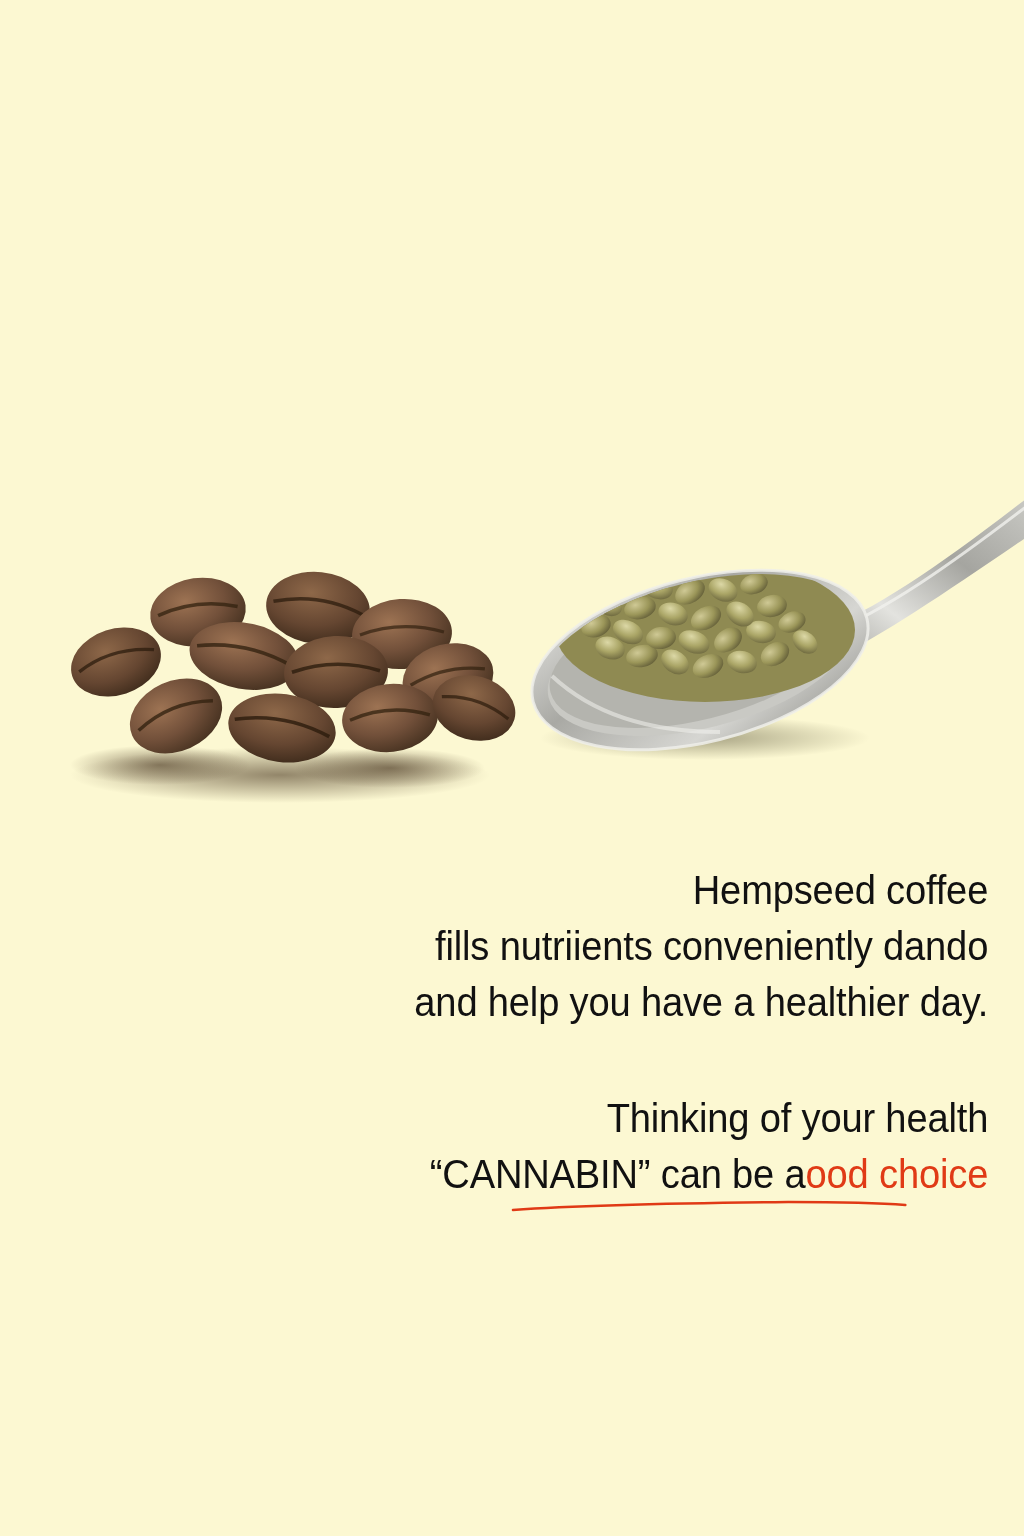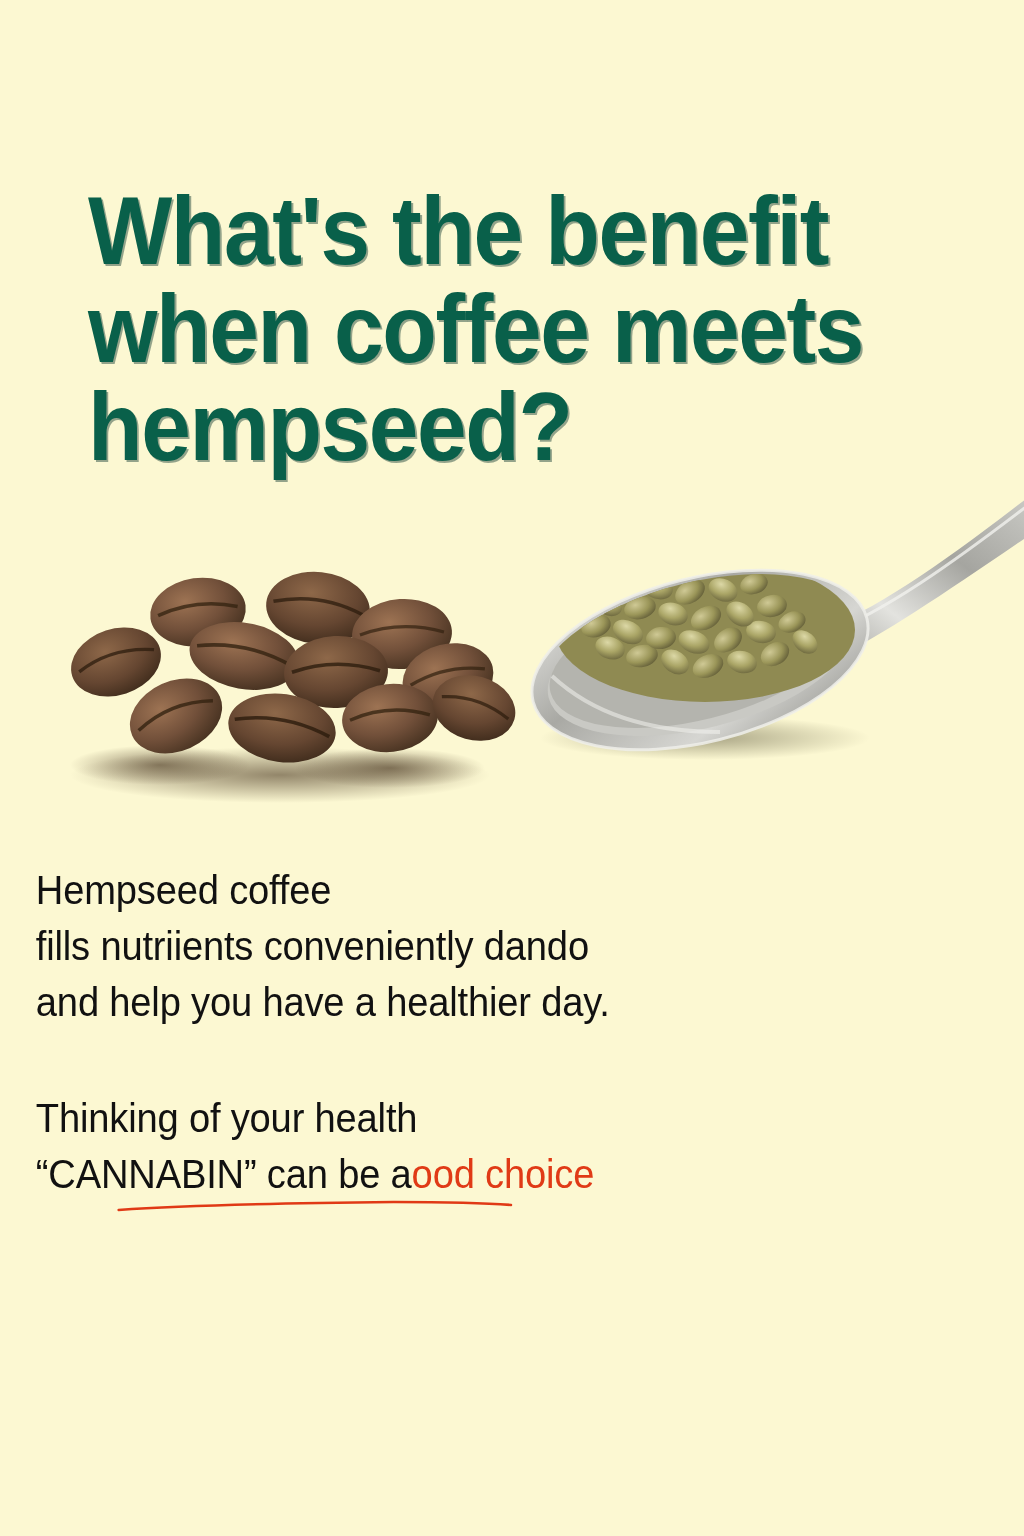--- a/index.html
+++ b/index.html
@@ -58,21 +58,21 @@
     width: 540px;
     height: 300px;
   }
 
   
   .body-copy {
     position: absolute;
     left: 0;
     top: 862px;
     width: 1024px;
-    text-align: left;
+    text-align: right;
   }
   .copy-line {
     font-family: "Liberation Sans", sans-serif;
     font-size: 41px;
     font-weight: normal;
     line-height: 56px;
     color: #111111;
     letter-spacing: -0.2px;
     transform: scaleX(0.93);
     white-space: nowrap;
@@ -95,25 +95,20 @@
     width: 430px;
     height: 16px;
     pointer-events: none;
   }
 </style>
 </head>
 <body>
 
 <div id="poster">
 
-  <div class="headline">
-    <div class="headline-line">What's the benefit</div>
-    <div class="headline-line">when coffee meets</div>
-    <div class="headline-line">hempseed?</div>
-  </div>
 
   <div class="imagery">
 
     <svg class="bean-pile" viewBox="0 0 500 260">
       <defs>
         <radialGradient id="beanG" cx="38%" cy="32%" r="75%">
           <stop offset="0%" stop-color="#9d7353"></stop>
           <stop offset="55%" stop-color="#72503a"></stop>
           <stop offset="100%" stop-color="#44301f"></stop>
         </radialGradient>

